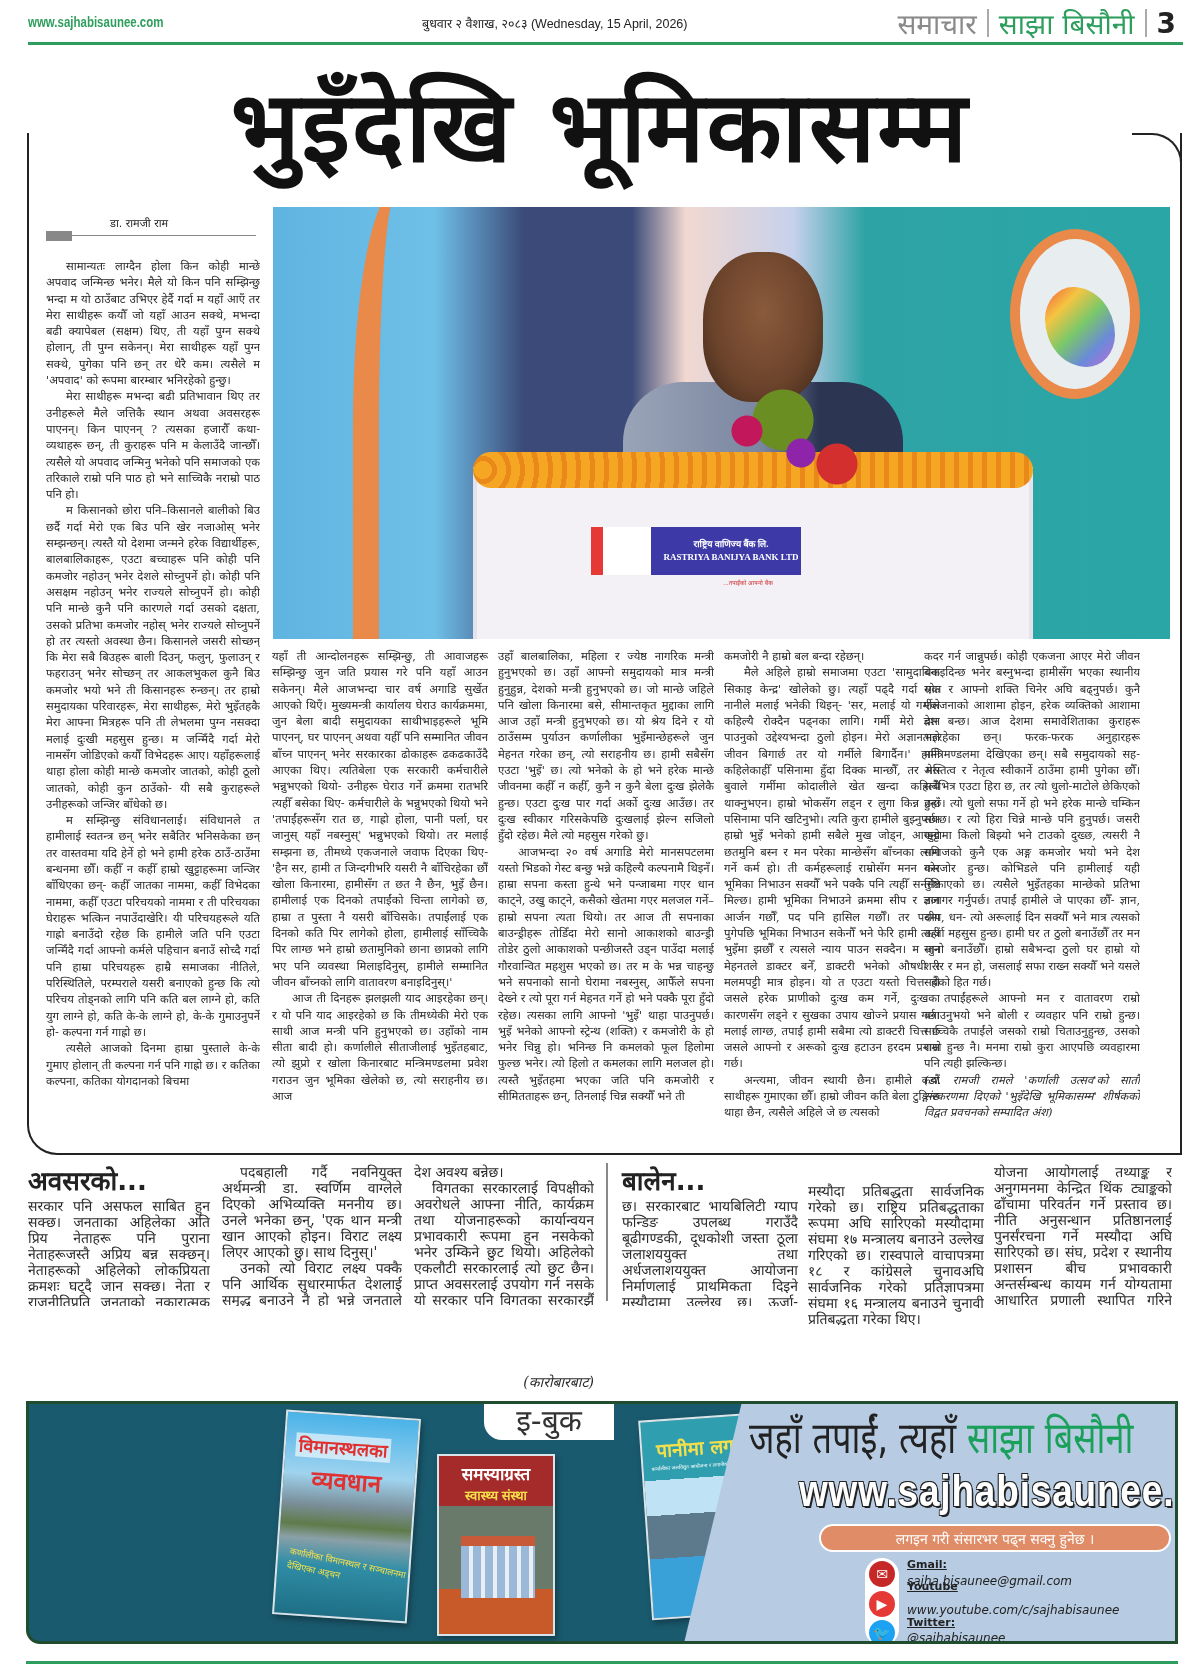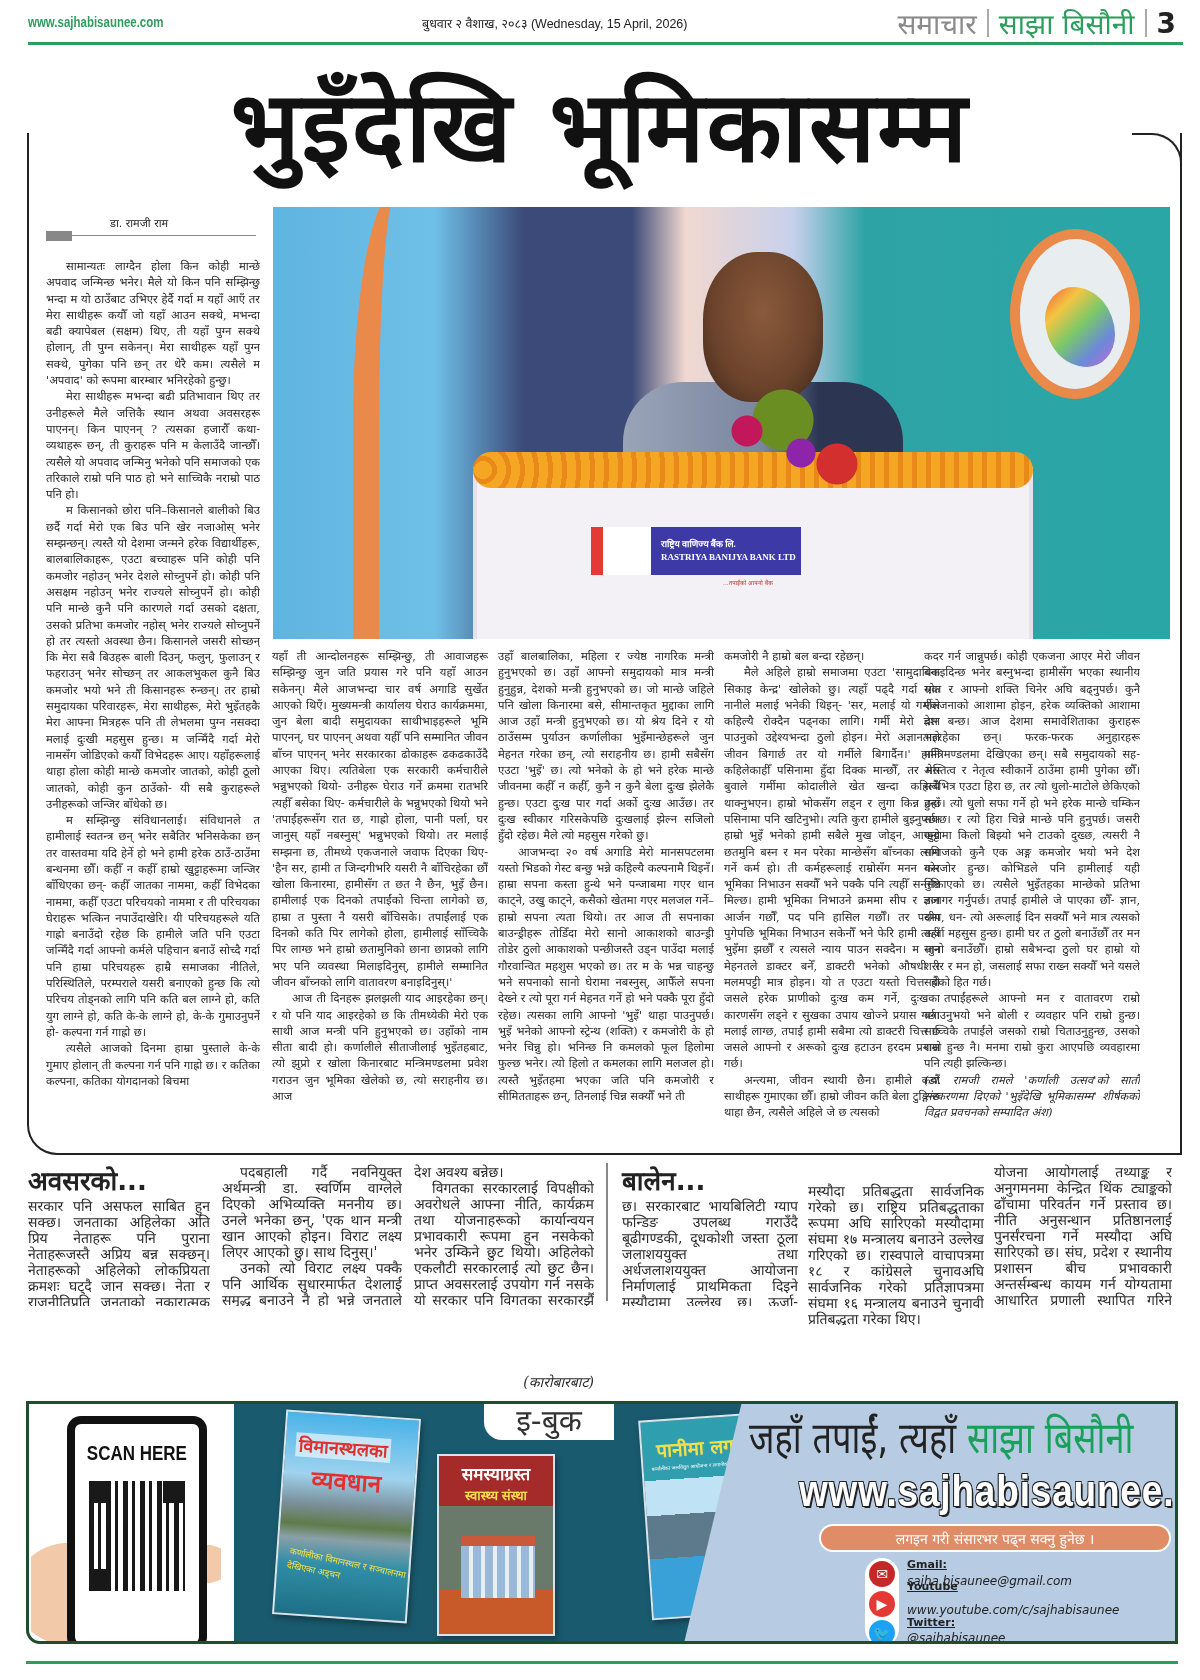--- a/index.html
+++ b/index.html
@@ -33,21 +33,21 @@
   .photo { position: absolute; left: 273px; top: 207px; width: 897px; height: 432px; overflow: hidden;
            background: linear-gradient(90deg, #5fb4e0 0%, #6fc0e8 18%, #3b4a78 28%, #3b4a78 40%, #f1d8d0 46%, #c7d1ec 58%, #2ea3a6 66%, #2aa6a6 100%); }
   .photo .arch { position: absolute; left: 80px; top: -20px; width: 90px; height: 470px; border-left: 26px solid #e9894a; border-radius: 50% 0 0 0; }
   .photo .emblem { position: absolute; right: 30px; top: 22px; width: 130px; height: 170px; border: 10px solid #e9894a; border-radius: 50%; background: #e8eef0; }
   .photo .emblem-map { position: absolute; right: 55px; top: 80px; width: 70px; height: 80px; background: linear-gradient(135deg, #f05a3c, #f5c542, #7ac86a, #6a8ad8, #c06ad8); border-radius: 40% 60% 40% 60%; }
   .photo .speaker-head { position: absolute; left: 430px; top: 45px; width: 120px; height: 150px; background: radial-gradient(ellipse at 50% 40%, #8a5a3c 0%, #6b432b 60%, #3a2518 100%); border-radius: 45% 45% 40% 40%; }
   .photo .speaker-body { position: absolute; left: 350px; top: 175px; width: 280px; height: 120px; background: linear-gradient(90deg, #9aa4b8, #7a86a0 50%, #2c3552 70%); border-radius: 60px 60px 0 0; }
   .photo .podium { position: absolute; left: 200px; top: 260px; width: 560px; height: 180px; background: #f3f0f6; border: 4px solid #e6e2ec; }
   .photo .garland { position: absolute; left: 200px; top: 245px; width: 560px; height: 36px; background: repeating-radial-gradient(circle at 10px 18px, #f5a623 0 9px, #e8891a 9px 14px); border-radius: 18px; }
   .photo .bouquet { position: absolute; left: 420px; top: 180px; width: 180px; height: 110px; background: radial-gradient(circle at 30% 40%, #c2185b 0 15px, transparent 16px), radial-gradient(circle at 60% 60%, #8e24aa 0 14px, transparent 15px), radial-gradient(circle at 50% 30%, #6b8e23 0 30px, transparent 31px), radial-gradient(circle at 80% 70%, #d32f2f 0 20px, transparent 21px); }
-  .photo .bank-logo { position: absolute; left: 318px; top: 320px; width: 210px; height: 48px; background: linear-gradient(90deg, #e53935 0 12px, #fff 12px 60px, #3d3aa8 60px); display: flex; flex-direction: column; justify-content: center; padding-left: 70px; }
+  .photo .bank-logo { position: absolute; left: 318px; top: 320px; width: 210px; height: 48px; background: linear-gradient(90deg, #e53935 0 12px, #fff 12px 60px, #3d3aa8 60px); display: flex; flex-direction: column; justify-content: center; padding-left: 70px; align-items: center; }
   .photo .bank-logo span { color: #fff; font-size: 9px; font-family: "Liberation Serif", serif; font-weight: bold; line-height: 13px; }
   .photo .bank-tag { position: absolute; left: 450px; top: 372px; font-size: 6px; color: #c33; }
 
   
   .article-text { position: absolute; font-size: 11.4px; line-height: 16.3px; text-align: justify; color: #2a2a2a; }
   .article-text p { text-indent: 20px; }
   .col1 { left: 46px; top: 258px; width: 214px; height: 885px; overflow: hidden; }
   .col2 { left: 272px; top: 648px; width: 216px; height: 500px; overflow: hidden; }
   .col3 { left: 498px; top: 648px; width: 216px; height: 500px; overflow: hidden; }
   .col4 { left: 724px; top: 648px; width: 216px; height: 500px; overflow: hidden; }
@@ -194,29 +194,20 @@
 </div>
 <div class="story-text" style="left:808px;top:1164px;width:176px;height:142px;margin-top:19px;">
   <p class="noindent">मस्यौदा प्रतिबद्धता सार्वजनिक गरेको छ। राष्ट्रिय प्रतिबद्धताका रूपमा अघि सारिएको मस्यौदामा संघमा १७ मन्त्रालय बनाउने उल्लेख गरिएको छ। रास्वपाले वाचापत्रमा १८ र कांग्रेसले चुनावअघि सार्वजनिक गरेको प्रतिज्ञापत्रमा संघमा १६ मन्त्रालय बनाउने चुनावी प्रतिबद्धता गरेका थिए।</p>
   <p>शासकीय सुधारका लागि सरकारले अघि सारेको मस्यौदा प्रतिबद्धतामा प्रधानमन्त्री तथा मन्त्रीपरिषद्को कार्यालयलाई अन्तर मन्त्रालय समन्वय, जलवायु परिवर्तन, ठूला आयोजनाको प्रत्यक्ष अनुगमन गर्ने नतिजा केन्द्रको रूपमा रूपान्तरण गरिने उल्लेख छ। राष्ट्रिय</p>
 </div>
 <div class="story-text" style="left:994px;top:1164px;width:178px;height:142px;">
   <p class="noindent">योजना आयोगलाई तथ्याङ्क र अनुगमनमा केन्द्रित थिंक ट्याङ्कको ढाँचामा परिवर्तन गर्ने प्रस्ताव छ। नीति अनुसन्धान प्रतिष्ठानलाई पुनर्संरचना गर्ने मस्यौदा अघि सारिएको छ। संघ, प्रदेश र स्थानीय प्रशासन बीच प्रभावकारी अन्तर्सम्बन्ध कायम गर्न योग्यतामा आधारित प्रणाली स्थापित गरिने प्रतिबद्धता गरिएको छ। कार्यगत दोहोरोपना हटाउन र प्रतिष्पर्धामा आधारित सार्वजनिक प्रशासनको पुनर्संरचना गर्न 'उच्चस्तरीय प्रशासन संरचना पुनरावलोकन आयोग' गठन गर्ने सरकारले मस्यौदा घोषणापत्र सार्वजनिक गरेको छ।</p>
 </div>
 
 <div class="banner">
-  <div class="phone-area">
-    <div class="hand"></div>
-    <div class="phone">
-      <div class="phone-screen">
-        <span class="scan-label">SCAN HERE</span>
-        <div class="qr"></div>
-      </div>
-    </div>
-  </div>
   <div class="ebook-tab">इ-बुक</div>
 
   <div class="book book1">
     <span class="b-title1">विमानस्थलका</span>
     <span class="b-title2">व्यवधान</span>
     <span class="b-sub">कर्णालीका विमानस्थल र सञ्चालनमा देखिएका अड्चन</span>
   </div>
   <div class="book book2">
     <span class="b-title1">समस्याग्रस्त</span>
     <span class="b-title2">स्वास्थ्य संस्था</span>

